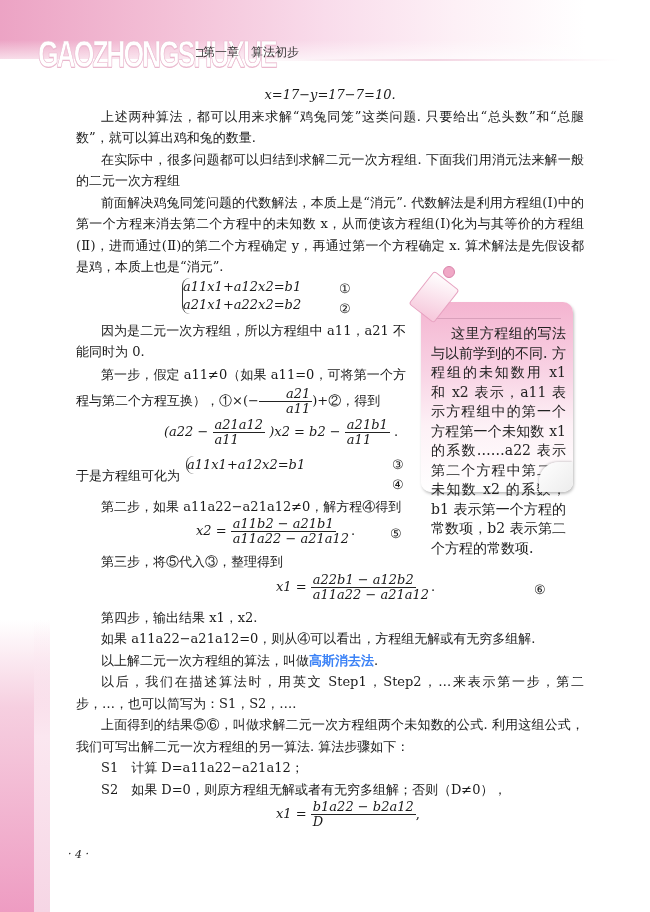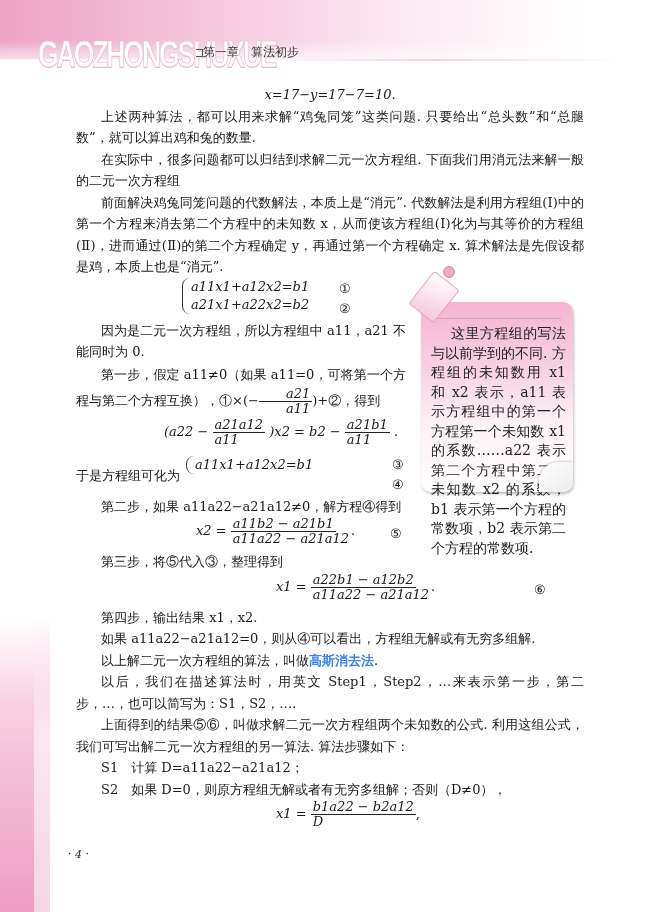--- a/index.html
+++ b/index.html
@@ -50,21 +50,21 @@
     font-size: 13px; line-height: 21.5px;
   }
   .p { margin: 0; text-indent: 25px; text-align: justify; }
   .p.narrow { width: 330px; }
   .math { font-style: italic; }
   .center { text-align: center; text-indent: 0; }
   .eqrow { position: relative; height: 21px; text-indent: 0; }
   .num { position: absolute; font-style: normal; }
   .sys {
     display: inline-block; border-left: 1.5px solid #333; border-radius: 8px 0 0 8px;
-    padding-left: 8px; line-height: 18px; font-style: italic;
+    padding-left: 0; line-height: 18px; font-style: italic;
   }
   .frac { display: inline-flex; flex-direction: column; align-items: flex-start; vertical-align: middle; font-style: italic; line-height: 14px; }
   .frac .n { border-bottom: 1px solid #222; padding: 0 2px; }
   .frac .d { padding: 0 2px; }
   .hl { color: #3b82f6; font-family: "DejaVu Sans", sans-serif; font-weight: bold; }
   .note {
     position: absolute; left: 421px; top: 302px; width: 152px; height: 190px;
     background: linear-gradient(180deg, #f4b4d0 0%, #f8d1e3 35%, #fdf1f6 65%, #ffffff 100%);
     border-radius: 10px; box-shadow: 1px 2px 3px rgba(0,0,0,0.25);
   }

